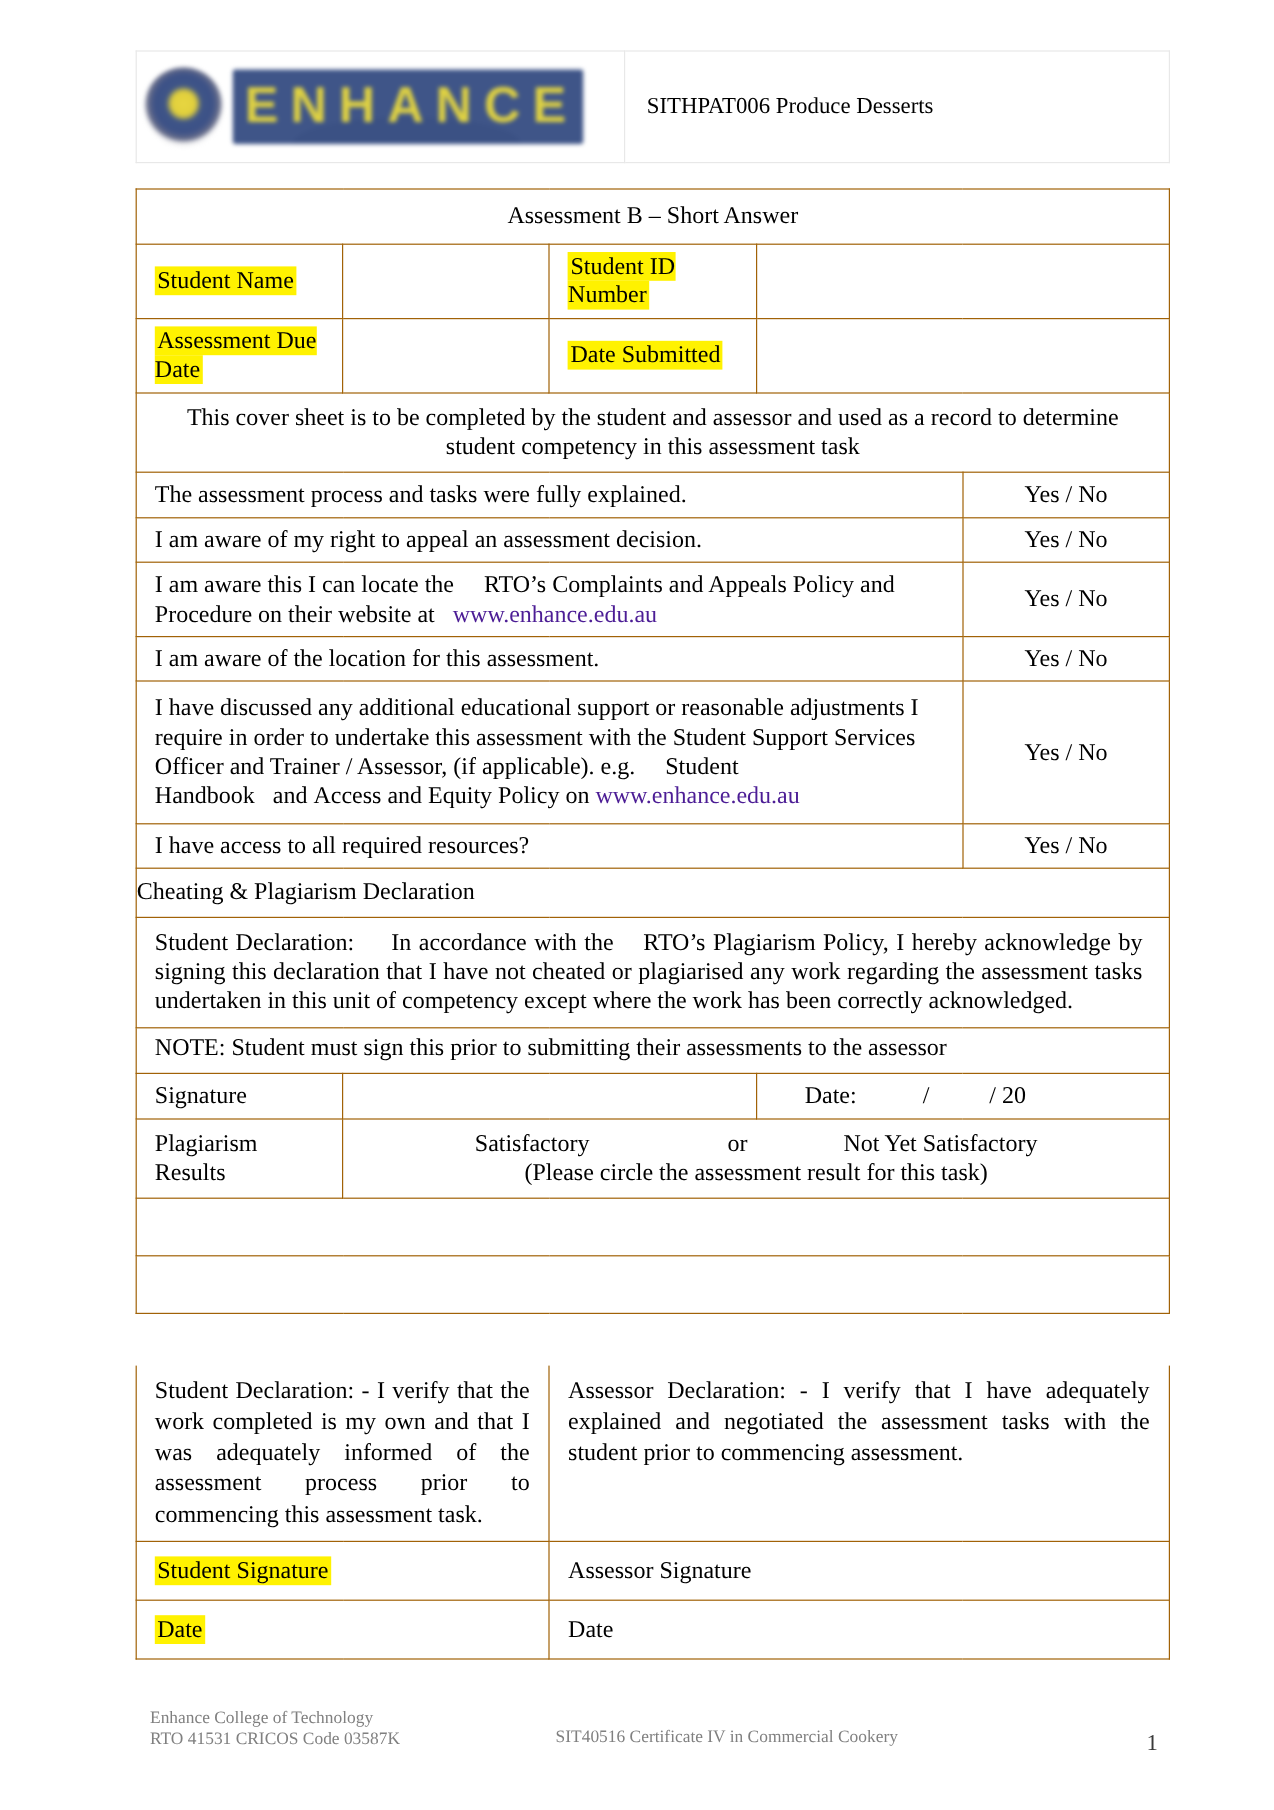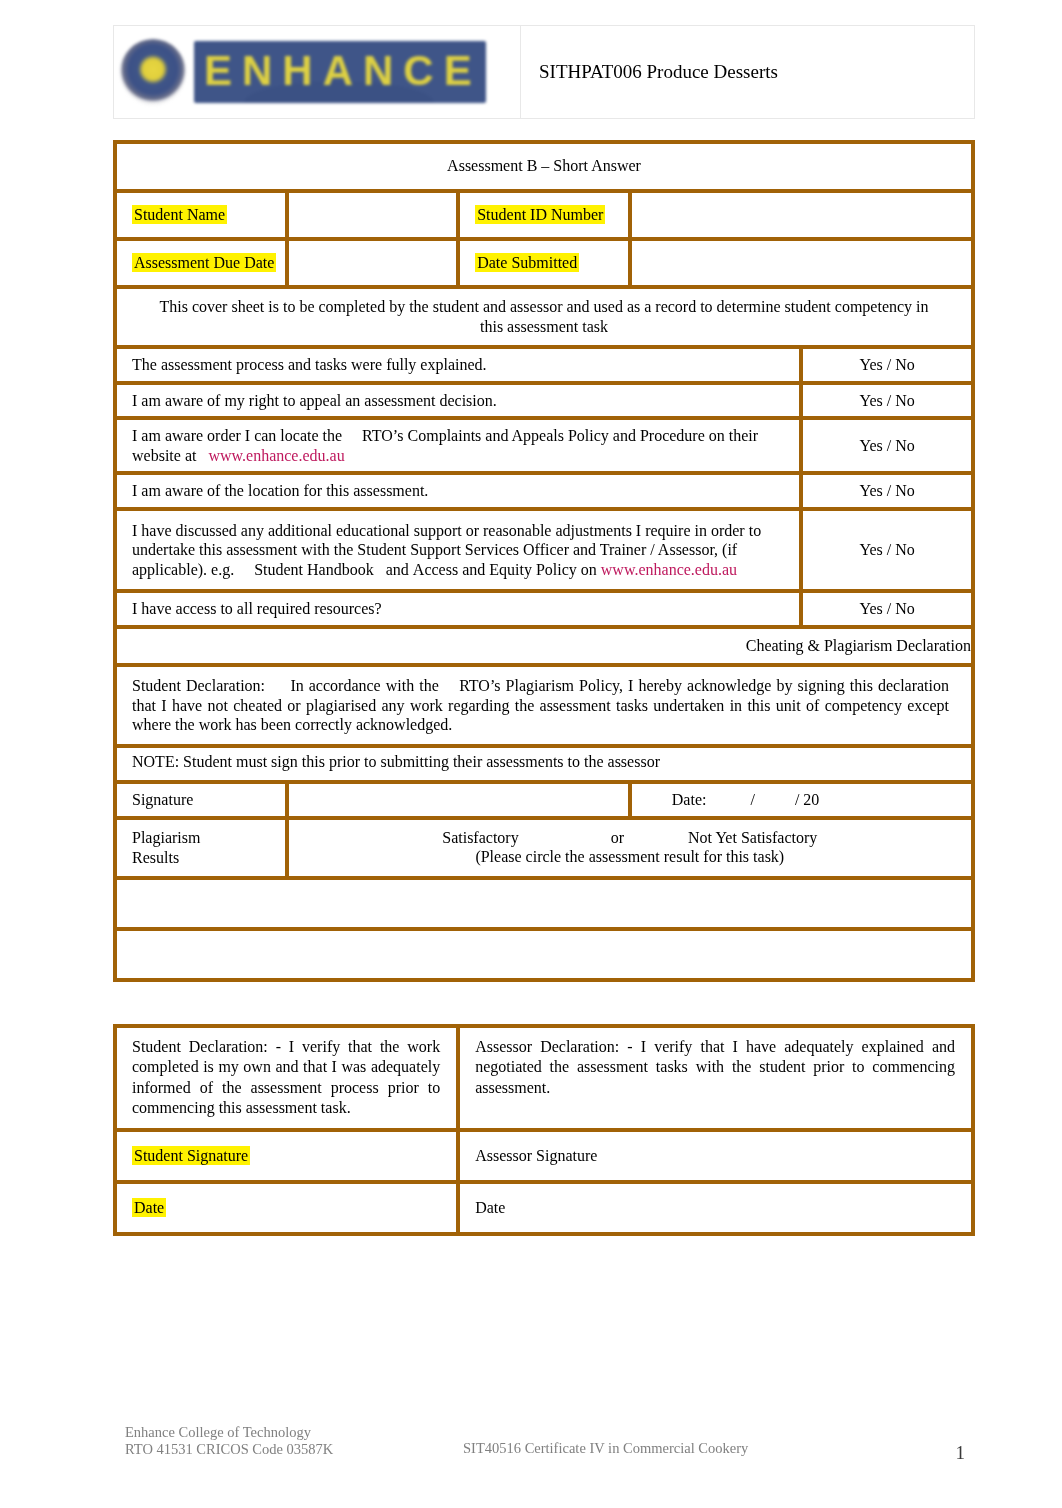--- a/index.html
+++ b/index.html
@@ -17,21 +17,21 @@
   }
   .page {
     position: absolute;
     left: 0; top: 0;
     width: 1062px;
     height: 1508px;
   }
   .sheet {
     position: absolute;
     left: 113px;
-    top: 25px;
+    top: 42px;
     width: 920px;
   }
 
   
   .header-table {
     width: 862px;
     border-collapse: collapse;
     table-layout: fixed;
   }
   .header-table td {
@@ -91,23 +91,23 @@
   }
 
   
   .main-table {
     width: 862px;
     border-collapse: collapse;
     table-layout: fixed;
     margin-top: 21px;
   }
   .main-table td {
-    border: 4px solid #a16207;
+    border: 1px solid #a16207;
     padding: 6px 0 6px 15px;
-    font-size: 16px;
+    font-size: 20px;
     line-height: 1.22;
     vertical-align: middle;
   }
   .title-cell {
     text-align: center;
     font-size: 20px;
     height: 34px;
     padding: 5px 0 6px 0 !important;
   }
   .info-row td { height: 32px; }
@@ -123,24 +123,24 @@
     line-height: 1.26;
     padding: 8px 40px 9px 40px !important;
   }
   .yn-cell {
     width: 136px;
     text-align: center;
     padding: 6px 0 6px 0 !important;
     font-size: 18.5px;
   }
   .stmt-cell { padding-right: 10px !important; }
-  .lnk { color: #be185d; }
+  .lnk { color: #4c1d95; }
 
   .section-head {
-    text-align: right;
+    text-align: left;
     font-size: 18.5px;
     padding: 7px 0 8px 0 !important;
   }
   .decl-cell {
     text-align: justify;
     padding: 9px 22px 9px 15px !important;
     line-height: 1.27;
   }
   .note-cell {
     padding: 4px 15px 9px 15px !important;
@@ -260,21 +260,21 @@
 
       <tr>
         <td class="stmt-cell" colspan="4">The assessment process and tasks were fully explained.</td>
         <td class="yn-cell">Yes / No</td>
       </tr>
       <tr>
         <td class="stmt-cell" colspan="4">I am aware of my right to appeal an assessment decision.</td>
         <td class="yn-cell">Yes / No</td>
       </tr>
       <tr>
-        <td class="stmt-cell" colspan="4"><span>I am aware order I can locate the </span><span>&nbsp;&nbsp;&nbsp;&nbsp;</span><span>RTO</span><span>’s Complaints and Appeals Policy and Procedure on their website at </span><span>&nbsp;&nbsp;</span><span class="lnk blur-soft">www.enhance.edu.au</span></td>
+        <td class="stmt-cell" colspan="4"><span>I am aware this I can locate the </span><span>&nbsp;&nbsp;&nbsp;&nbsp;</span><span>RTO</span><span>’s Complaints and Appeals Policy and Procedure on their website at </span><span>&nbsp;&nbsp;</span><span class="lnk blur-soft">www.enhance.edu.au</span></td>
         <td class="yn-cell">Yes / No</td>
       </tr>
       <tr>
         <td class="stmt-cell" colspan="4">I am aware of the location for this assessment.</td>
         <td class="yn-cell">Yes / No</td>
       </tr>
       <tr>
         <td class="stmt-cell" colspan="4" style="padding-top:10px;padding-bottom:10px;"><span>I have discussed any additional educational support or reasonable adjustments I require in order to undertake this assessment with the Student Support Services Officer and Trainer / Assessor, (if applicable). e.g.</span><span>&nbsp;&nbsp;&nbsp;&nbsp;&nbsp;</span><span>Student Handbook</span><span>&nbsp;&nbsp;&nbsp;</span><span>and</span><span>&nbsp;</span><span>Access and Equity Policy</span><span>&nbsp;</span><span>on</span><span>&nbsp;</span><span class="lnk blur-soft">www.enhance.edu.au</span></td>
         <td class="yn-cell">Yes / No</td>
       </tr>

